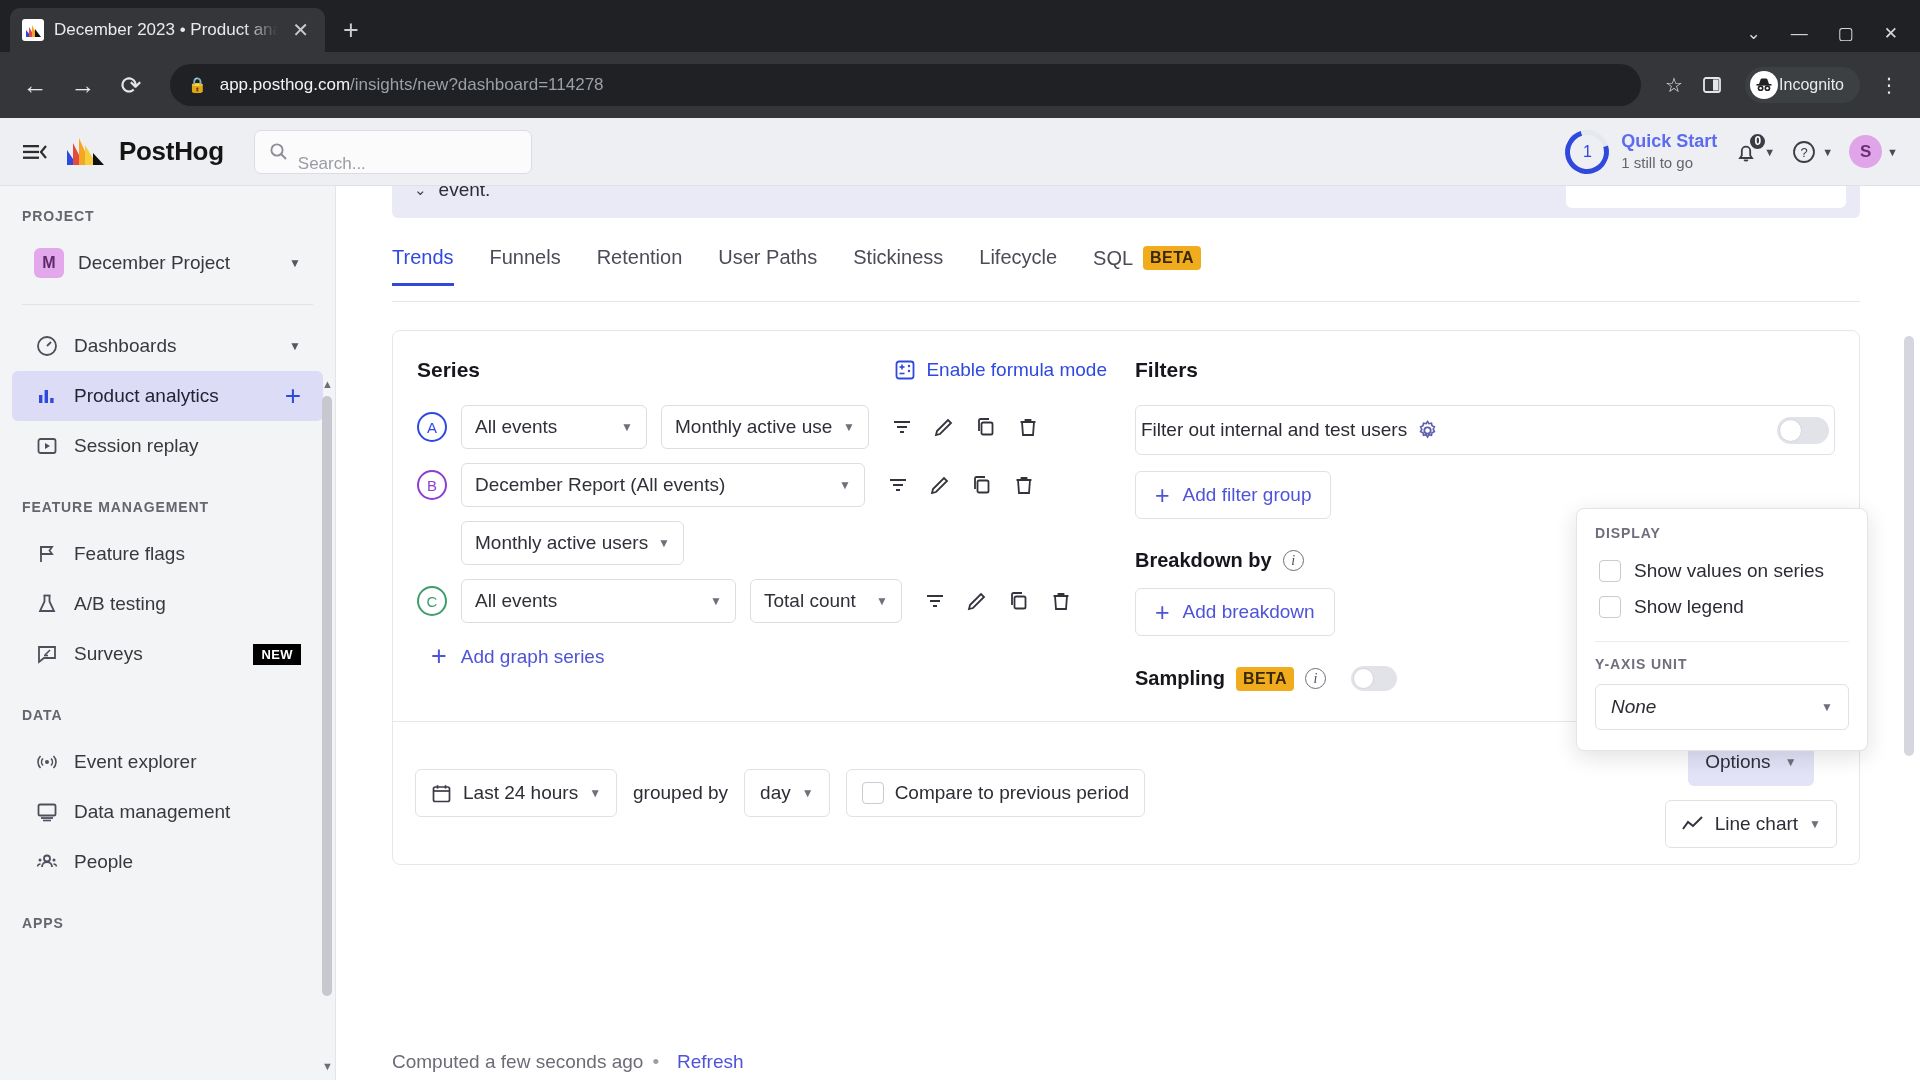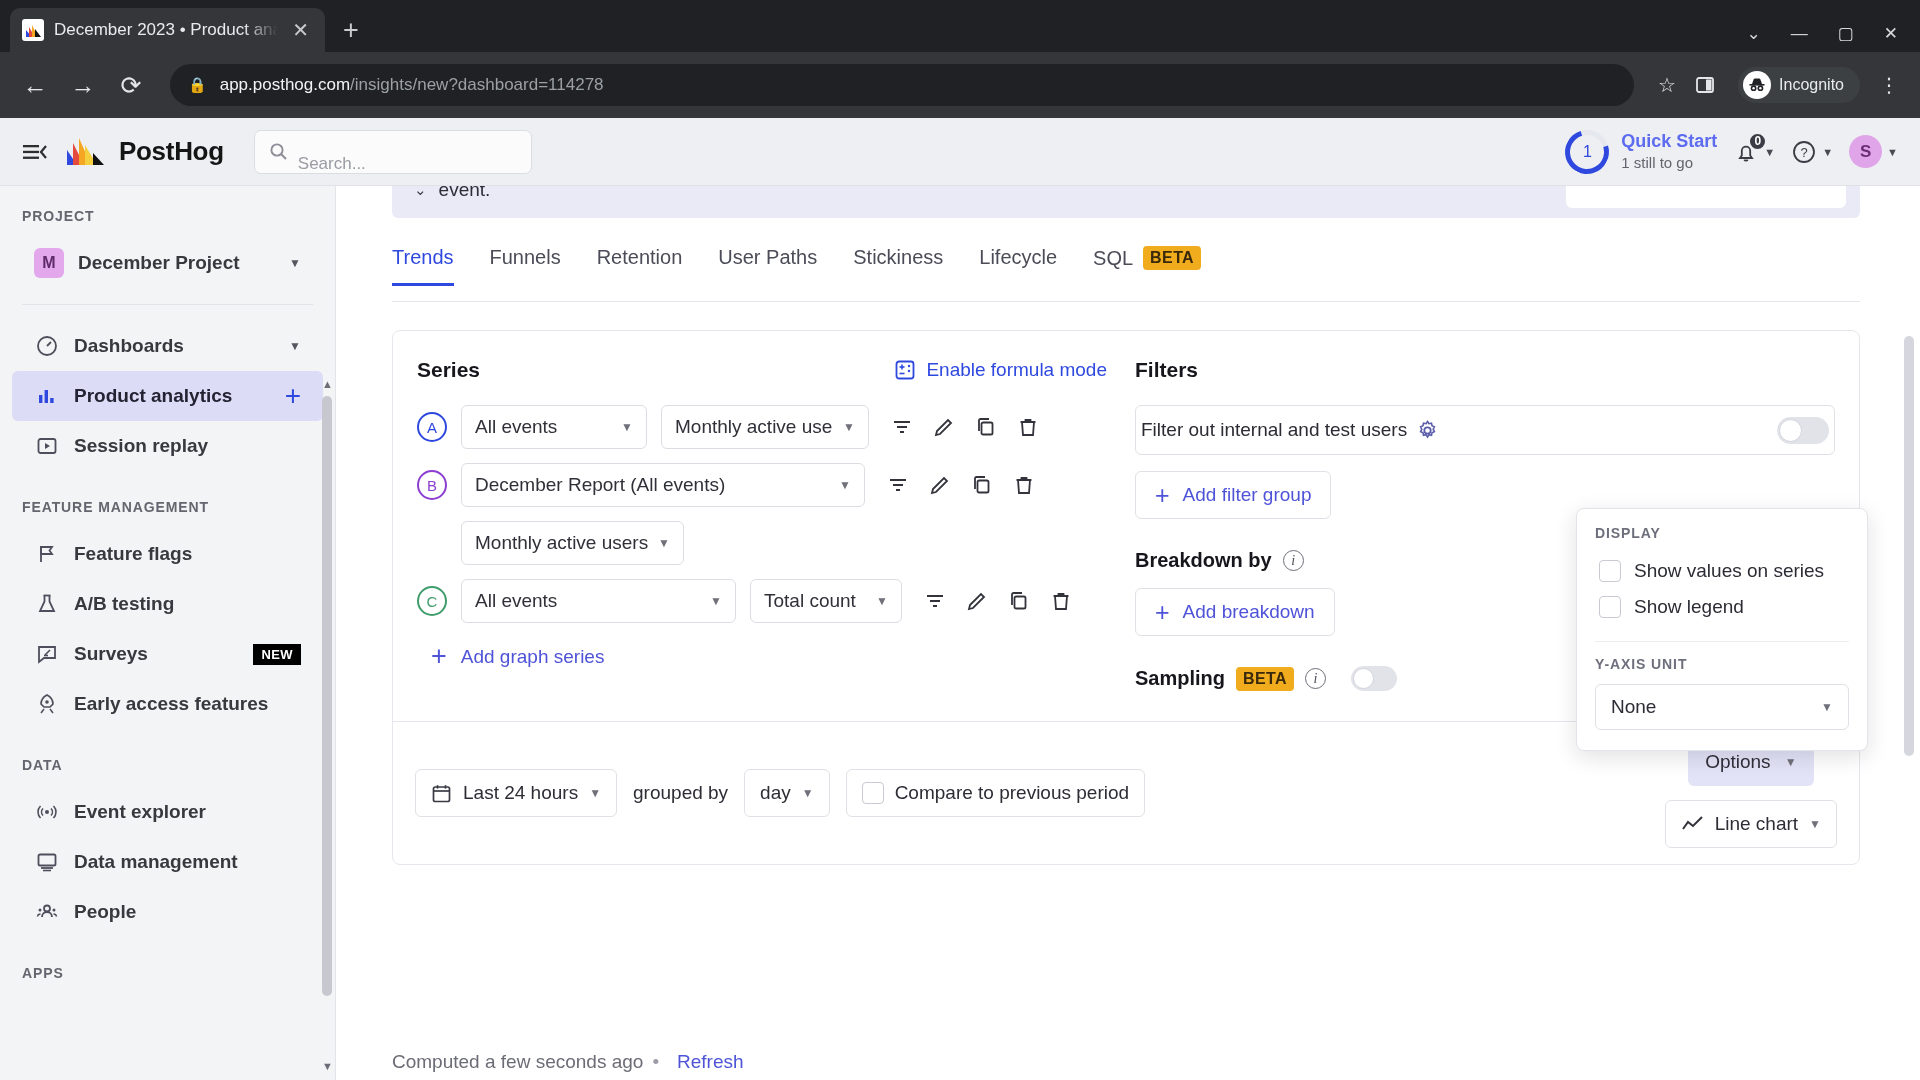--- a/index.html
+++ b/index.html
@@ -46,21 +46,21 @@
   .omnibox {
     flex: 1; height: 42px; background: #202124; border-radius: 21px;
     display: flex; align-items: center; padding: 0 18px; gap: 13px; margin-left: 8px;
   }
   .lock { font-size: 15px; color: #cfd2d6; }
   .url { font-size: 17px; color: #9aa0a6; white-space: nowrap; }
   .url b { color: #f1f3f4; font-weight: 400; }
   .tb-right { display: flex; align-items: center; gap: 16px; padding-left: 6px; }
   .tb-icon { color: #e4e6ea; font-size: 20px; line-height: 1; width: 26px; text-align: center; }
   .incognito-pill {
-    display: flex; align-items: center; gap: 8px; background: #3c4043;
+    display: flex; align-items: center; gap: 1px; background: #3c4043;
     border-radius: 18px; height: 36px; padding: 0 16px 0 5px;
   }
   .incognito-av {
     width: 28px; height: 28px; border-radius: 50%; background: #ffffff;
     display: flex; align-items: center; justify-content: center; flex: none;
   }
   .incognito-txt { color: #e8eaed; font-size: 16px; }
 
   
   .app { flex: 1; display: flex; flex-direction: column; background: #f3f4f6; min-height: 0; }
@@ -111,21 +111,21 @@
     font-size: 14px; font-weight: bold; color: #64656e; letter-spacing: .9px;
     padding: 0 22px; margin-bottom: 14px;
   }
   .sb-section.gap { margin-top: 28px; }
   .sb-item {
     display: flex; align-items: center; gap: 14px; height: 50px; padding: 0 22px;
     font-size: 19px; color: #38383f; border-radius: 6px; margin: 0 12px;
   }
   .sb-item.active { background: #dcdcf7; }
   .sb-item.active .sb-label { color: #232334; }
-  .sb-label { flex: 1; white-space: nowrap; font-weight: bold; }
+  .sb-label { flex: 1; white-space: nowrap; }
   .sb-ico { width: 26px; height: 26px; display: flex; align-items: center; justify-content: center; flex: none; color: #4e4f5c; }
   .proj-badge {
     width: 30px; height: 30px; border-radius: 6px; background: #e3a7ec; color: #5f2a69;
     font-size: 16px; font-weight: bold; display: flex; align-items: center; justify-content: center; flex: none;
   }
   .sb-caret { color: #55565f; font-size: 12px; }
   .sb-plus { color: #2f49df; font-size: 28px; font-weight: 300; line-height: 1; }
   .sb-divider { height: 1px; background: #e2e3e8; margin: 16px 22px; }
   .tag-new {
     background: #000000; color: #fff; font-size: 13px; font-weight: bold;
@@ -275,21 +275,21 @@
     box-shadow: 0 6px 22px rgba(20,20,40,.13); padding: 16px 18px 20px 18px; z-index: 20;
   }
   .pop-label {
     font-size: 14px; font-weight: bold; color: #6e6f7c; letter-spacing: .9px;
     margin-bottom: 12px;
   }
   .pop-check { display: flex; align-items: center; gap: 13px; padding: 7px 4px; font-size: 19px; color: #2c2c35; }
   .pop-hr { height: 1px; background: #eceded; margin: 16px 0 14px 0; }
   .pop-select {
     height: 46px; border: 1px solid #e0e1e6; border-radius: 6px; display: flex;
-    align-items: center; padding: 0 15px; font-size: 19px; color: #2c2c35;
+    align-items: center; padding: 0 15px; font-size: 19px; color: #2c2c35; font-style: italic;
   }
 
   .main-scrollbar { position: absolute; right: 6px; top: 150px; width: 10px; height: 700px; }
   .main-scroll-thumb { width: 10px; height: 420px; background: #d6d7de; border-radius: 5px; }
 
   svg { display: block; }
 </style>
 </head>
 <body>
 
@@ -490,30 +490,20 @@
             <svg width="24" height="24" viewBox="0 0 24 24">
                 <path d="M4 5 h16 v11 H9 l-5 4 Z" fill="none" stroke="#4e4f5c" stroke-width="1.8"></path>
                 <path d="M15 8 l-5 5" stroke="#4e4f5c" stroke-width="1.6"></path>
                 <line x1="9" y1="13.5" x2="13" y2="13.5" stroke="#4e4f5c" stroke-width="1.6"></line>
               </svg>
           </span>
           <span class="sb-label">Surveys</span>
           <span class="tag-new">NEW</span>
         </div>
 
-        <div class="sb-item">
-          <span class="sb-ico">
-            <svg width="24" height="24" viewBox="0 0 24 24">
-                <path d="M12 3 q6 3 6 9 l-3 3 h-6 l-3-3 q0-6 6-9 Z" fill="none" stroke="#4e4f5c" stroke-width="1.7"></path>
-                <circle cx="12" cy="10" r="1.8" fill="#4e4f5c"></circle>
-                <path d="M9 17 l-3 4 M15 17 l3 4" stroke="#4e4f5c" stroke-width="1.5"></path>
-              </svg>
-          </span>
-          <span class="sb-label">Early access features</span>
-        </div>
 
         <div class="sb-section gap">DATA</div>
 
         <div class="sb-item">
           <span class="sb-ico">
             <svg width="24" height="24" viewBox="0 0 24 24">
                 <circle cx="12" cy="12" r="2" fill="#4e4f5c"></circle>
                 <path d="M8 8.5 a5 5 0 0 0 0 7 M16 8.5 a5 5 0 0 1 0 7" fill="none" stroke="#4e4f5c" stroke-width="1.6"></path>
                 <path d="M5.5 6 a8.5 8.5 0 0 0 0 12 M18.5 6 a8.5 8.5 0 0 1 0 12" fill="none" stroke="#4e4f5c" stroke-width="1.6"></path>
               </svg>

